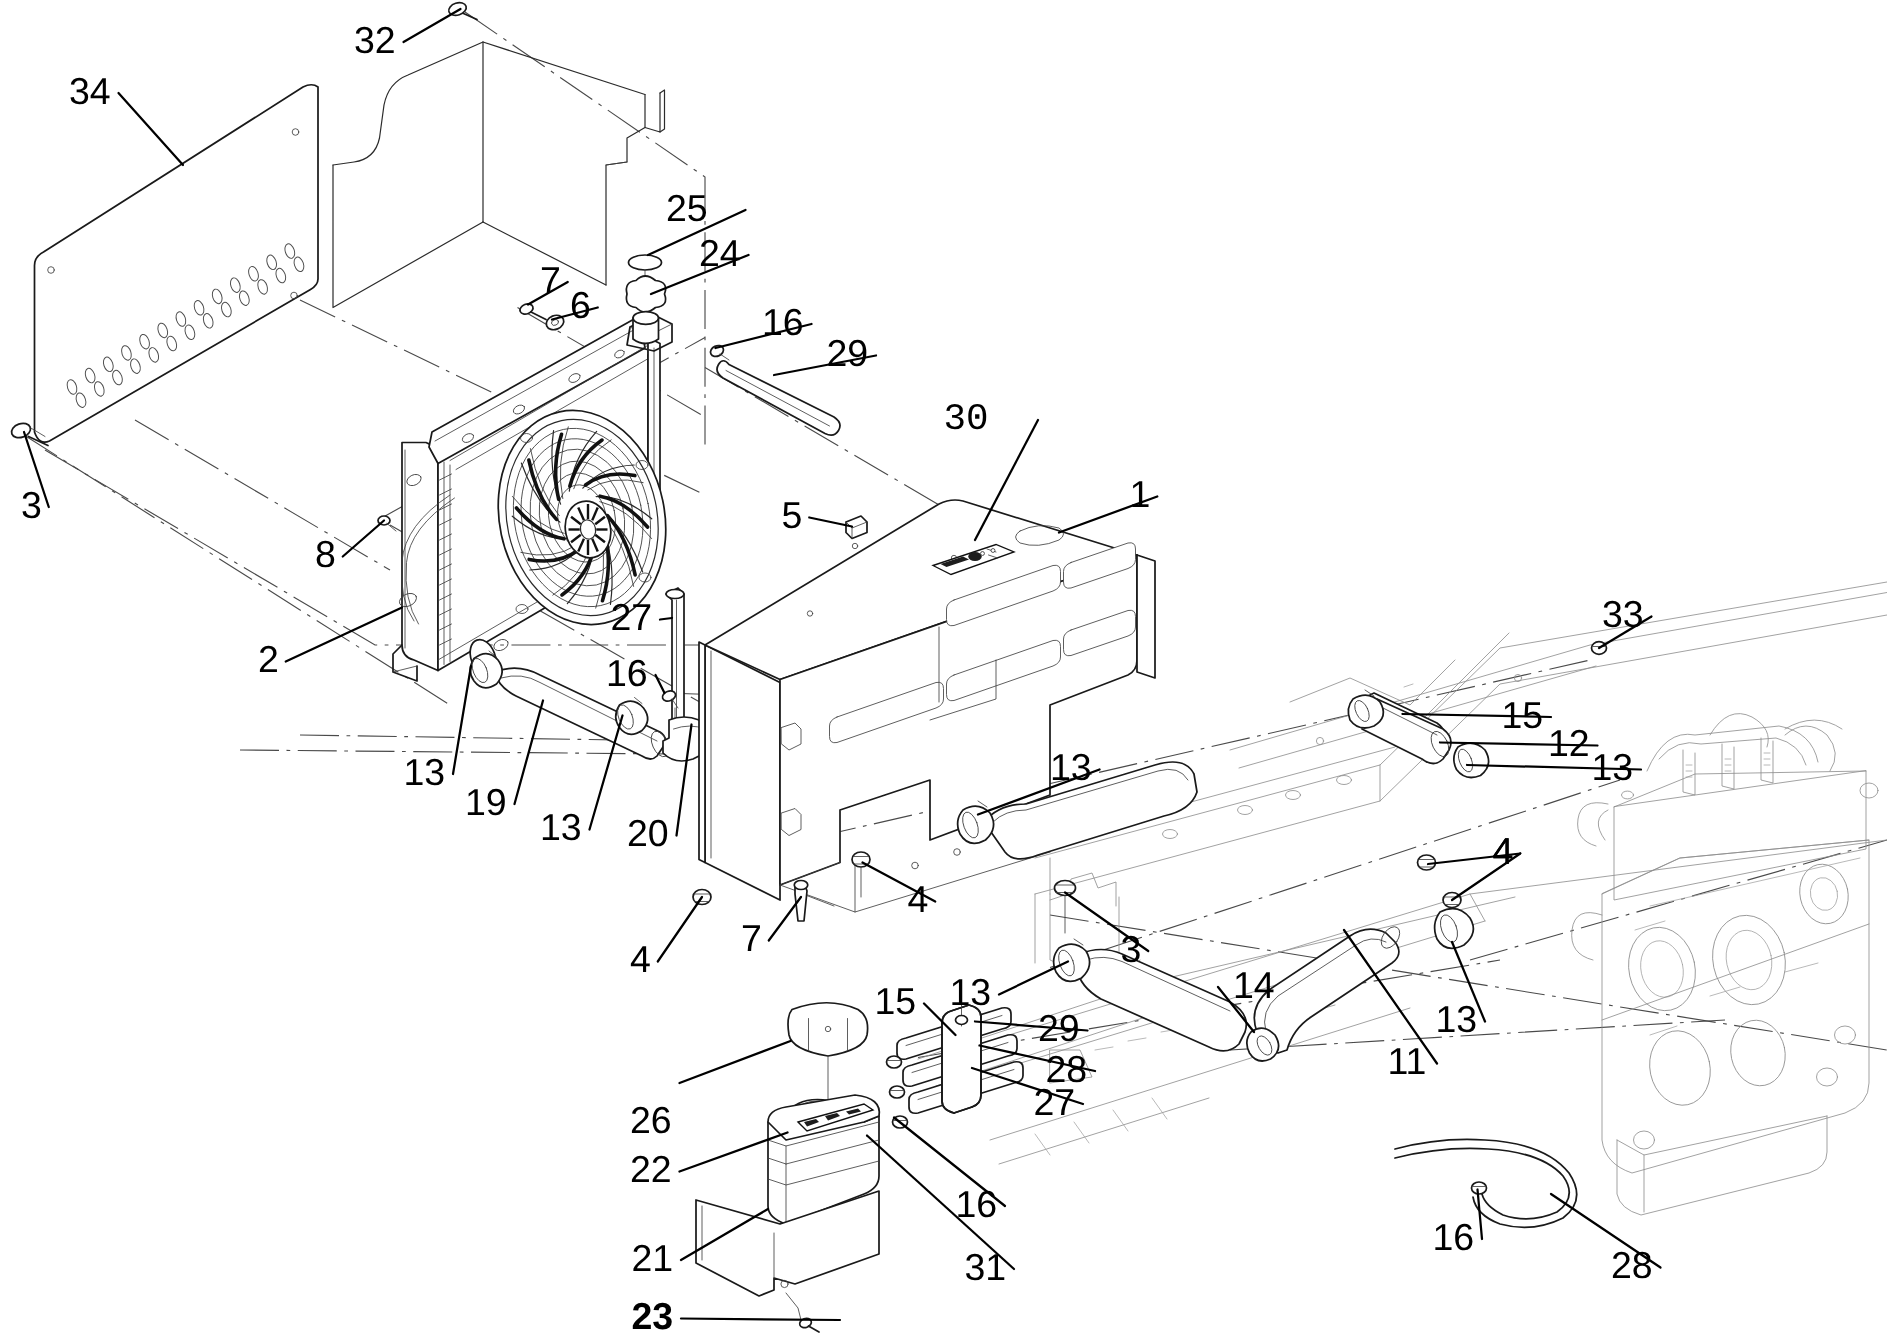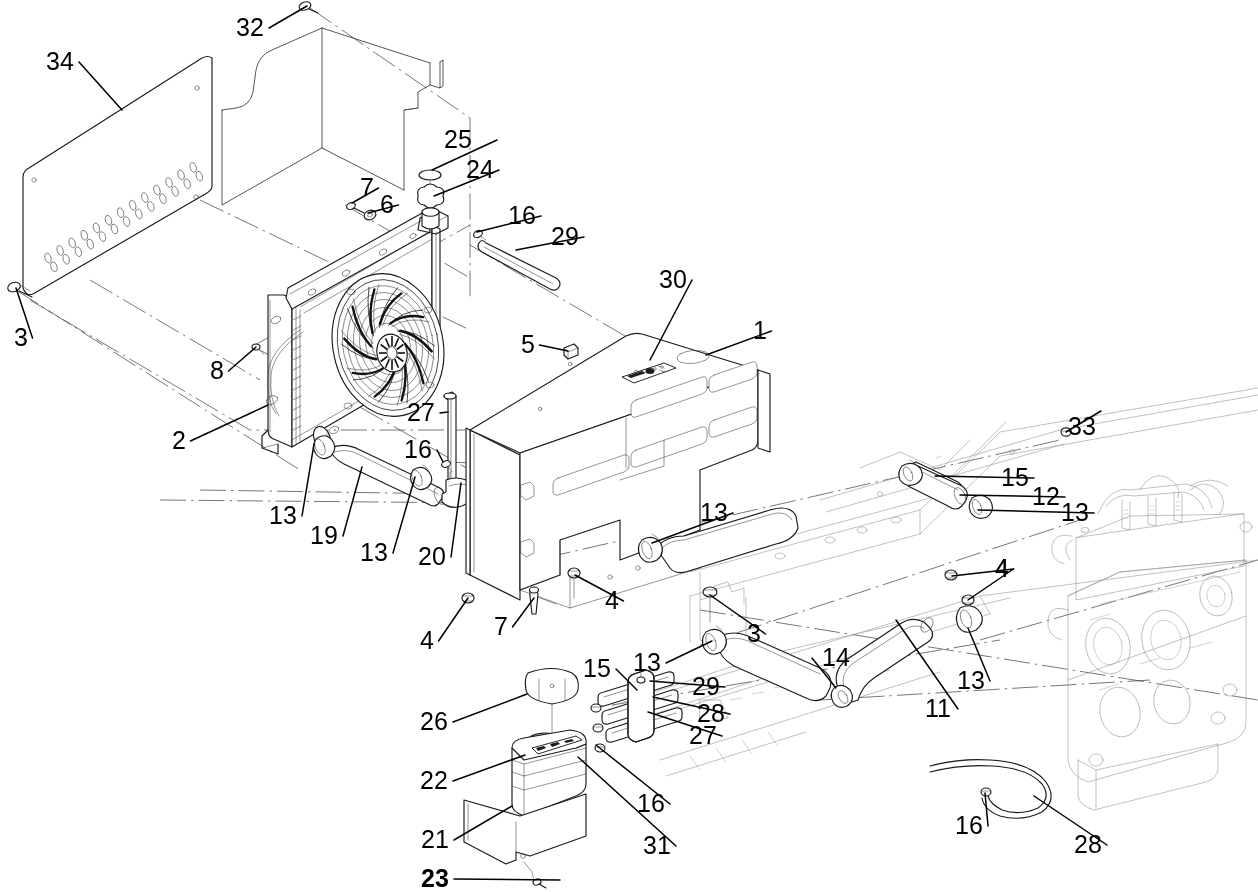--- a/index.html
+++ b/index.html
@@ -714,28 +714,28 @@
 
 <div class="callout-layer" id="callout-layer">
       <div class="callout" style="left: 236px; top: 15px;">32</div>
       <div class="callout" style="left: 46px; top: 49px;">34</div>
       <div class="callout" style="left: 444px; top: 127px;">25</div>
       <div class="callout" style="left: 466px; top: 157px; text-align: center;">24</div>
       <div class="callout" style="left: 360px; top: 175px;">7</div>
       <div class="callout" style="left: 380px; top: 192px;">6</div>
       <div class="callout" style="left: 508px; top: 203px;">16</div>
       <div class="callout" style="left: 551px; top: 224px;">29</div>
-      <div class="callout" style="left: 659px; top: 267px;">30</div>
+      <div class="callout" style="left: 629px; top: 267px; font-family: Liberation Mono, monospace;">30</div>
       <div class="callout" style="left: 753px; top: 318px;">1</div>
       <div class="callout" style="left: 521px; top: 332px;">5</div>
       <div class="callout" style="left: 14px; top: 325px;">3</div>
       <div class="callout" style="left: 210px; top: 358px;">8</div>
       <div class="callout" style="left: 407px; top: 400px;">27</div>
       <div class="callout" style="left: 172px; top: 428px;">2</div>
-      <div class="callout" style="left: 1068px; top: 398px; margin-top: 16px;">33</div>
+      <div class="callout" style="left: 1068px; top: 398px;">33</div>
       <div class="callout" style="left: 404px; top: 437px;">16</div>
       <div class="callout" style="left: 1001px; top: 465px;">15</div>
       <div class="callout" style="left: 1032px; top: 484px;">12</div>
       <div class="callout" style="left: 1061px; top: 500px;">13</div>
       <div class="callout" style="left: 269px; top: 503px;">13</div>
       <div class="callout" style="left: 700px; top: 500px;">13</div>
       <div class="callout" style="left: 310px; top: 523px;">19</div>
       <div class="callout" style="left: 360px; top: 540px;">13</div>
       <div class="callout" style="left: 418px; top: 544px;">20</div>
       <div class="callout" style="left: 995px; top: 556px;">4</div>
@@ -745,21 +745,21 @@
       <div class="callout" style="left: 420px; top: 628px;">4</div>
       <div class="callout" style="left: 747px; top: 621px;">3</div>
       <div class="callout" style="left: 822px; top: 645px;">14</div>
       <div class="callout" style="left: 633px; top: 650px;">13</div>
       <div class="callout" style="left: 957px; top: 668px;">13</div>
       <div class="callout" style="left: 925px; top: 696px;">11</div>
       <div class="callout" style="left: 583px; top: 656px;">15</div>
       <div class="callout" style="left: 692px; top: 674px;">29</div>
       <div class="callout" style="left: 697px; top: 701px;">28</div>
       <div class="callout" style="left: 689px; top: 723px;">27</div>
-      <div class="callout" style="left: 420px; top: 709px;">26</div>
+      <div class="callout" style="left: 420px; top: 735px;">26</div>
       <div class="callout" style="left: 420px; top: 768px;">22</div>
       <div class="callout" style="left: 637px; top: 791px;">16</div>
       <div class="callout" style="left: 421px; top: 827px;">21</div>
       <div class="callout" style="left: 643px; top: 833px;">31</div>
       <div class="callout" style="left: 421px; top: 866px; font-weight: bold;">23</div>
       <div class="callout" style="left: 955px; top: 813px;">16</div>
       <div class="callout" style="left: 1074px; top: 832px;">28</div>
     </div>
 
 </div>

